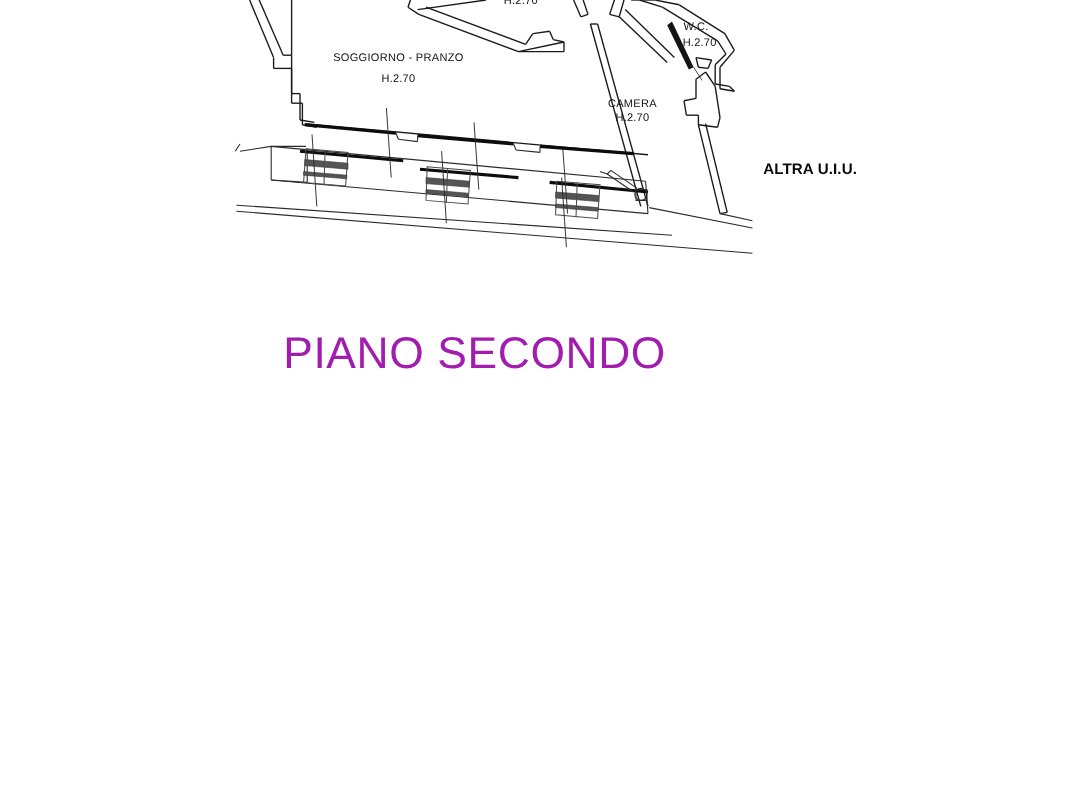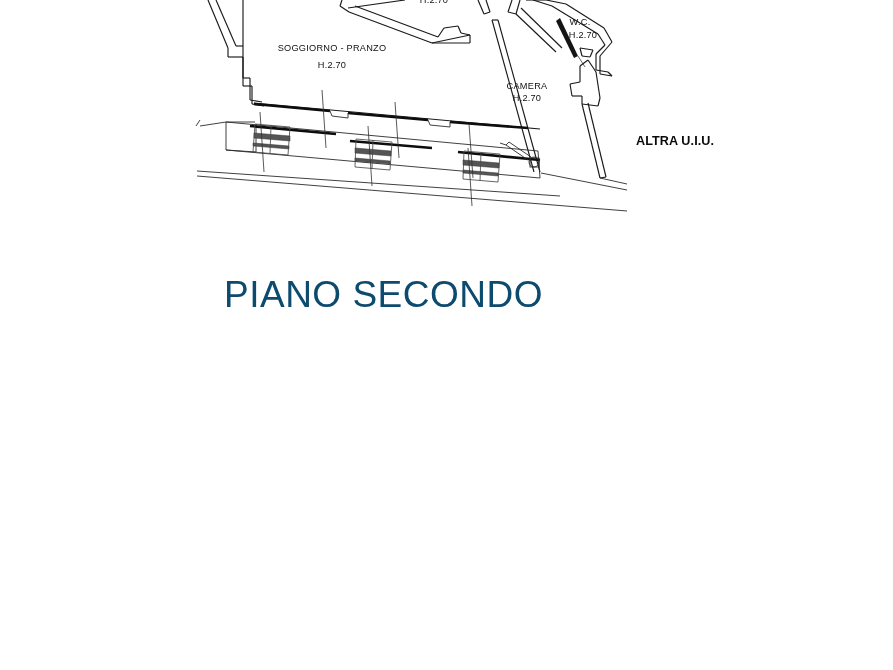--- a/index.html
+++ b/index.html
@@ -87,26 +87,26 @@
   .other-unit-label {
     font-family: "Liberation Sans", sans-serif;
     font-size: 12.6px;
     font-weight: 700;
     fill: #0a0a0a;
     text-anchor: start;
     letter-spacing: 0.1px;
   }
   .floor-title {
     position: absolute;
-    left: 224px;
+    left: 236px;
     top: 276px;
     font-family: "Liberation Sans", sans-serif;
     font-size: 37px;
     font-weight: 400;
-    color: #0c4a6e;
+    color: #a21caf;
     letter-spacing: 0.5px;
     white-space: nowrap;
     line-height: 1;
   }
 </style>
 </head>
 <body>
 
 <div id="plan-root">
 

